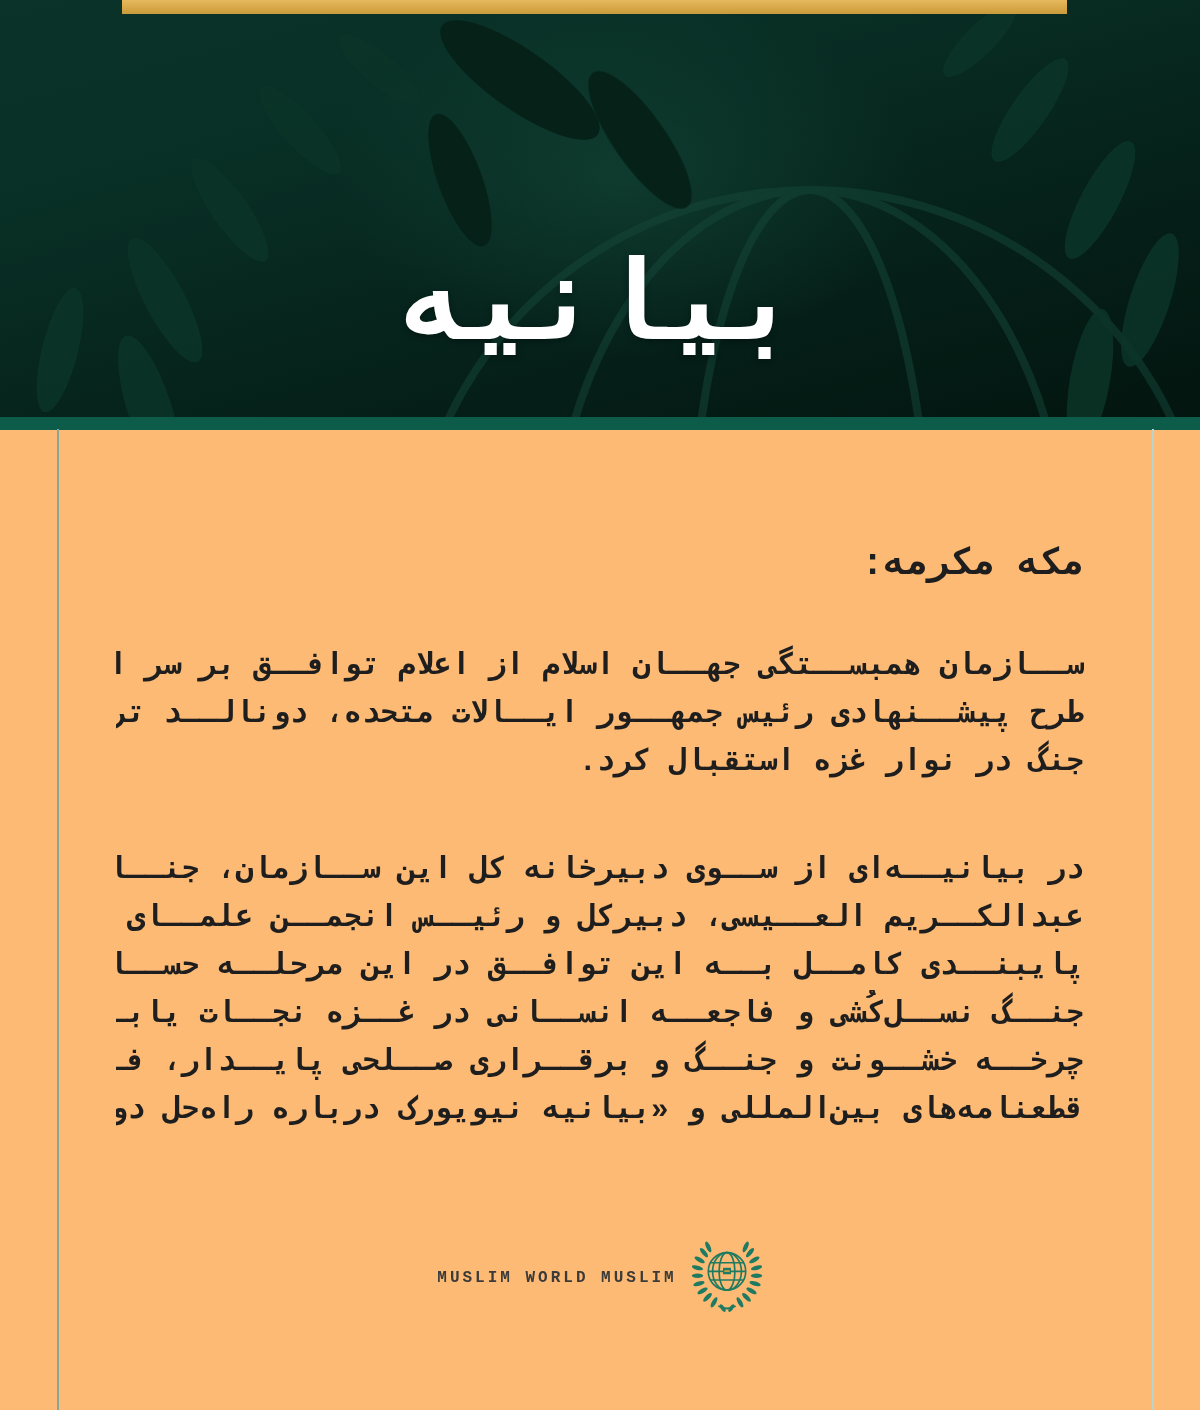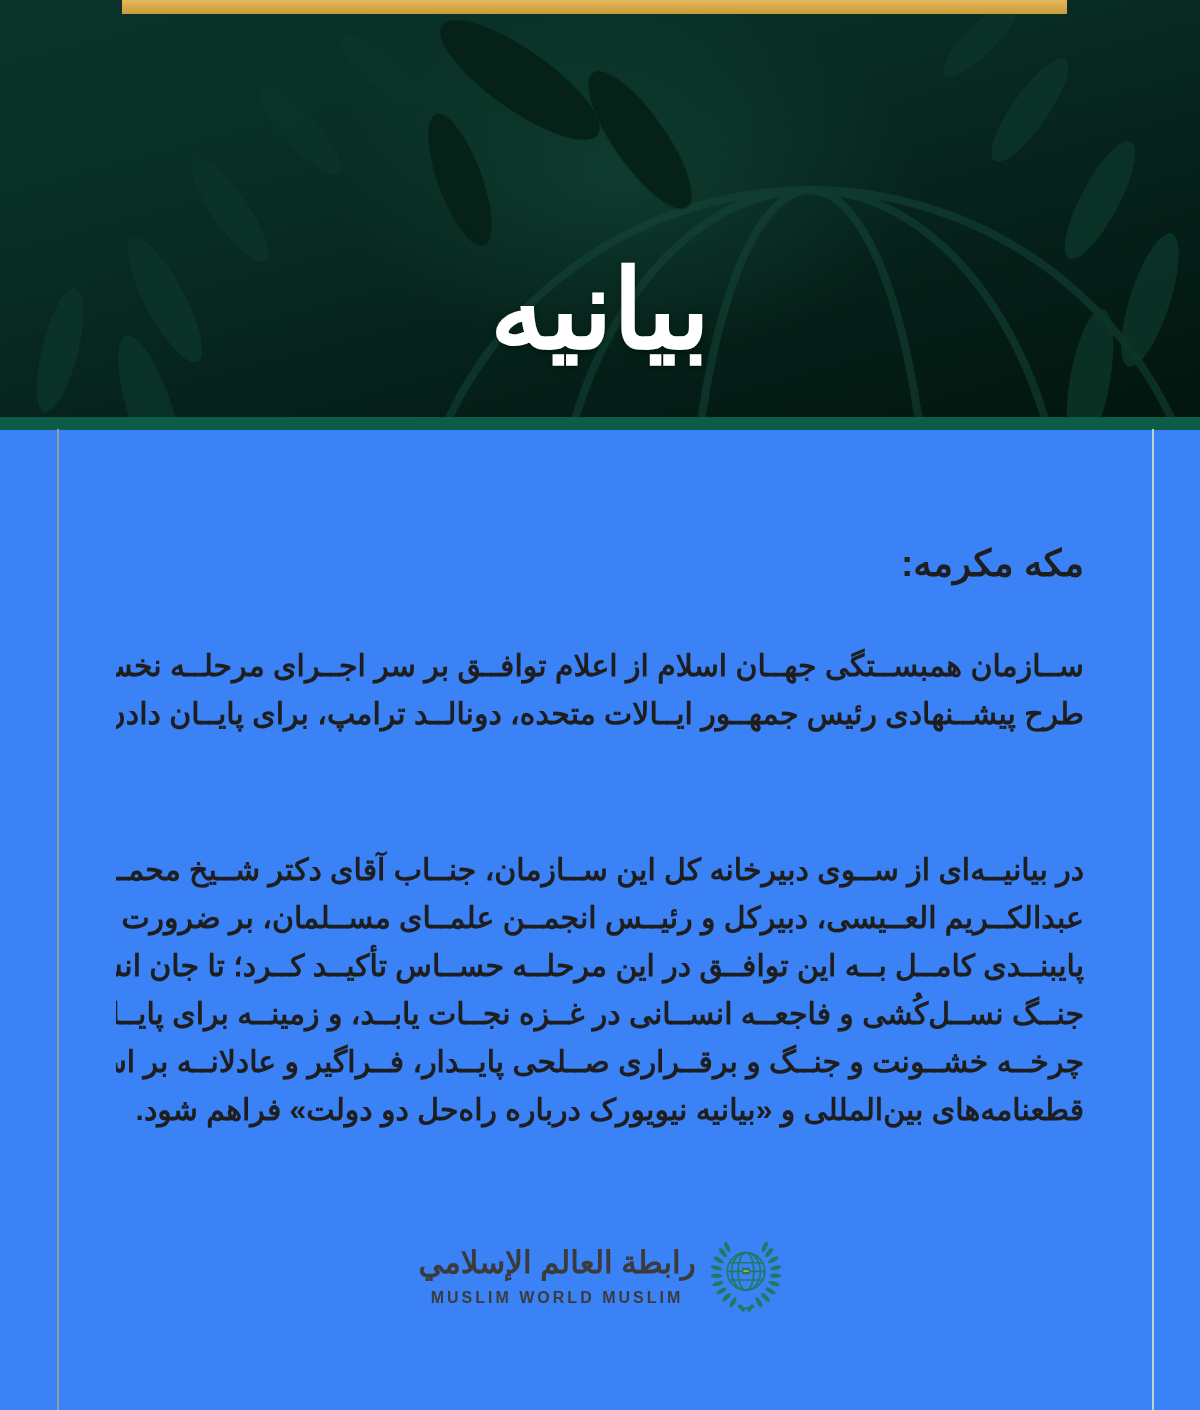--- a/index.html
+++ b/index.html
@@ -1,17 +1,17 @@
 <!DOCTYPE html>
 <html lang="fa"><head>
 <meta charset="utf-8">
 <style>
   html,body{margin:0;padding:0;background:#ffffff;}
-  .page{position:relative;width:1200px;height:1410px;overflow:hidden;background:#3b82f6;
-        font-family:Liberation Sans, sans-serif;}
+  .page{position:relative;width:1200px;height:1410px;overflow:hidden;background:#fdba74;
+        font-family:Liberation Mono, monospace;}
 
   
   .hdr{position:absolute;top:0;left:0;width:1200px;height:417px;overflow:hidden;
        background:linear-gradient(165deg,#0c3329 0%,#093026 28%,#06251d 55%,#03150f 100%);}
   .hdr-glow{position:absolute;top:0;left:0;width:1200px;height:417px;
        background:radial-gradient(ellipse 420px 260px at 52% 42%, rgba(22,74,59,0.55), rgba(0,0,0,0) 70%);}
   .deco-svg{position:absolute;top:0;left:0;}
   .gold-bar{position:absolute;top:0;left:122px;width:945px;height:14px;
        background:linear-gradient(180deg,#e6b95f 0%,#d7a847 55%,#c89b3c 100%);}
   .title{position:absolute;top:230px;left:0;width:1200px;margin:0;text-align:center;
@@ -88,34 +88,34 @@
   <div class="teal"></div>
 
   <div class="rule left"></div>
   <div class="rule right"></div>
 
   <h2 class="loc-heading">مکه مکرمه:</h2>
 
   <div class="para p1">
     <div class="line">ســازمان همبســتگی جهــان اسلام از اعلام توافــق بر سر اجــرای مرحلــه نخســت از</div>
     <div class="line">طرح پیشــنهادی رئیس جمهــور ایــالات متحده، دونالــد ترامپ، برای پایــان دادن بــه</div>
+    <div class="line end">جنگ در نوار غزه استقبال کرد.</div>
   </div>
 
   <div class="para p2">
     <div class="line">در بیانیــه‌ای از ســوی دبیرخانه کل این ســازمان، جنــاب آقای دکتر شــیخ محمــد بن</div>
     <div class="line">عبدالکــریم العــیسی، دبیرکل و رئیــس انجمــن علمــای مســلمان، بر ضرورت فــوری</div>
     <div class="line">پایبنــدی کامــل بــه این توافــق در این مرحلــه حســاس تأکیــد کــرد؛ تا جان انســان‌ها از</div>
     <div class="line">جنــگ نســل‌کُشی و فاجعــه انســانی در غــزه نجــات یابــد، و زمینــه برای پایــان دادن بــه</div>
     <div class="line">چرخــه خشــونت و جنــگ و برقــراری صــلحی پایــدار، فــراگیر و عادلانــه بر اســاس</div>
     <div class="line end">قطعنامه‌های بین‌المللی و «بیانیه نیویورک درباره راه‌حل دو دولت» فراهم شود.</div>
   </div>
 
   <div class="logo">
     <div class="logo-txt">
-      <div class="logo-ar">رابطة العالم الإسلامي</div>
       <div class="logo-en">MUSLIM WORLD MUSLIM</div>
     </div>
     <svg width="72" height="78" viewBox="0 0 100 106">
 
       <g fill="#1e7b61">
         <ellipse cx="24" cy="14" rx="3" ry="8" transform="rotate(-25 24 14)"></ellipse>
         <ellipse cx="18" cy="22" rx="3" ry="8" transform="rotate(-40 18 22)"></ellipse>
         <ellipse cx="12" cy="32" rx="3" ry="8" transform="rotate(-60 12 32)"></ellipse>
         <ellipse cx="9" cy="43" rx="3" ry="8" transform="rotate(-75 9 43)"></ellipse>
         <ellipse cx="9" cy="54" rx="3" ry="8" transform="rotate(-90 9 54)"></ellipse>

